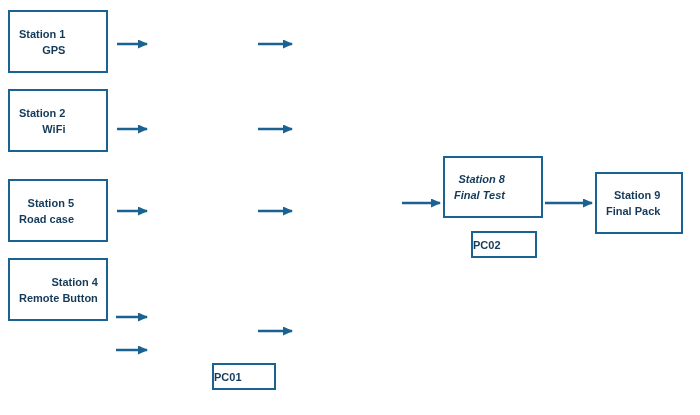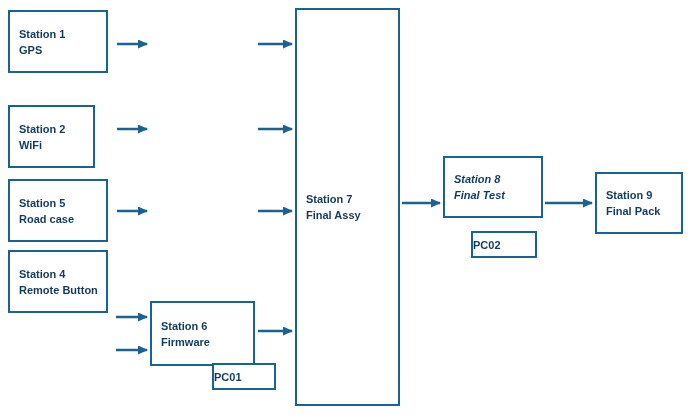--- a/index.html
+++ b/index.html
@@ -29,20 +29,21 @@
   }
   .box-text {
     display: flex;
     flex-direction: column;
     padding-left: 9px;
     padding-right: 4px;
     font-size: 11px;
     font-weight: bold;
     color: var(--text);
     line-height: 16px;
+    text-align: right;
   }
   .pc-box {
     position: absolute;
     background: var(--background);
     border: 2px solid var(--border);
     display: flex;
     align-items: center;
     justify-content: flex-start;
     font-size: 11px;
     font-weight: bold;
@@ -55,23 +56,23 @@
     width: 700px;
     height: 415px;
     pointer-events: none;
     z-index: 2;
   }
   .arrows line {
     stroke-width: 2.5;
   }
   
   .b1 { left: 8px;   top: 10px;  width: 100px; height: 63px; }
-  .b2 { left: 8px;   top: 105px;  width: 87px; height: 63px; }
+  .b2 { left: 8px;   top: 89px;  width: 100px; height: 63px; }
   .b3 { left: 8px;   top: 179px; width: 100px; height: 63px; }
-  .b4 { left: 8px;   top: 250px; width: 100px; height: 63px; }
+  .b4 { left: 8px;   top: 258px; width: 100px; height: 63px; }
   .b5 { left: 8px;   top: 341px; width: 100px; height: 63px; }
   .b6 { left: 150px; top: 301px; width: 105px; height: 65px; }
   .b7 { left: 295px; top: 8px;   width: 105px; height: 398px; }
   .b8 { left: 443px; top: 156px; width: 100px; height: 62px; font-style: italic; }
   .b9 { left: 595px; top: 172px; width: 88px; height: 62px; }
   .pc01 { left: 180px; top: 363px; width: 64px; height: 27px; margin-left: 32px; }
   .pc02 { left: 471px; top: 231px; width: 66px; height: 27px; }
 </style>
 </head>
 <body>
@@ -100,33 +101,21 @@
   </div>
 
   <div class="box b4">
     <div class="box-text">
       <span>Station 4</span>
       <span>Remote Button</span>
     </div>
   </div>
 
 
-  <div class="box b6">
-    <div class="box-text">
-      <span>Station 6</span>
-      <span>Firmware</span>
-    </div>
-  </div>
 
-  <div class="box b7">
-    <div class="box-text">
-      <span>Station 7</span>
-      <span>Final Assy</span>
-    </div>
-  </div>
 
   <div class="box b8">
     <div class="box-text">
       <span>Station 8</span>
       <span>Final Test</span>
     </div>
   </div>
 
   <div class="box b9">
     <div class="box-text">

